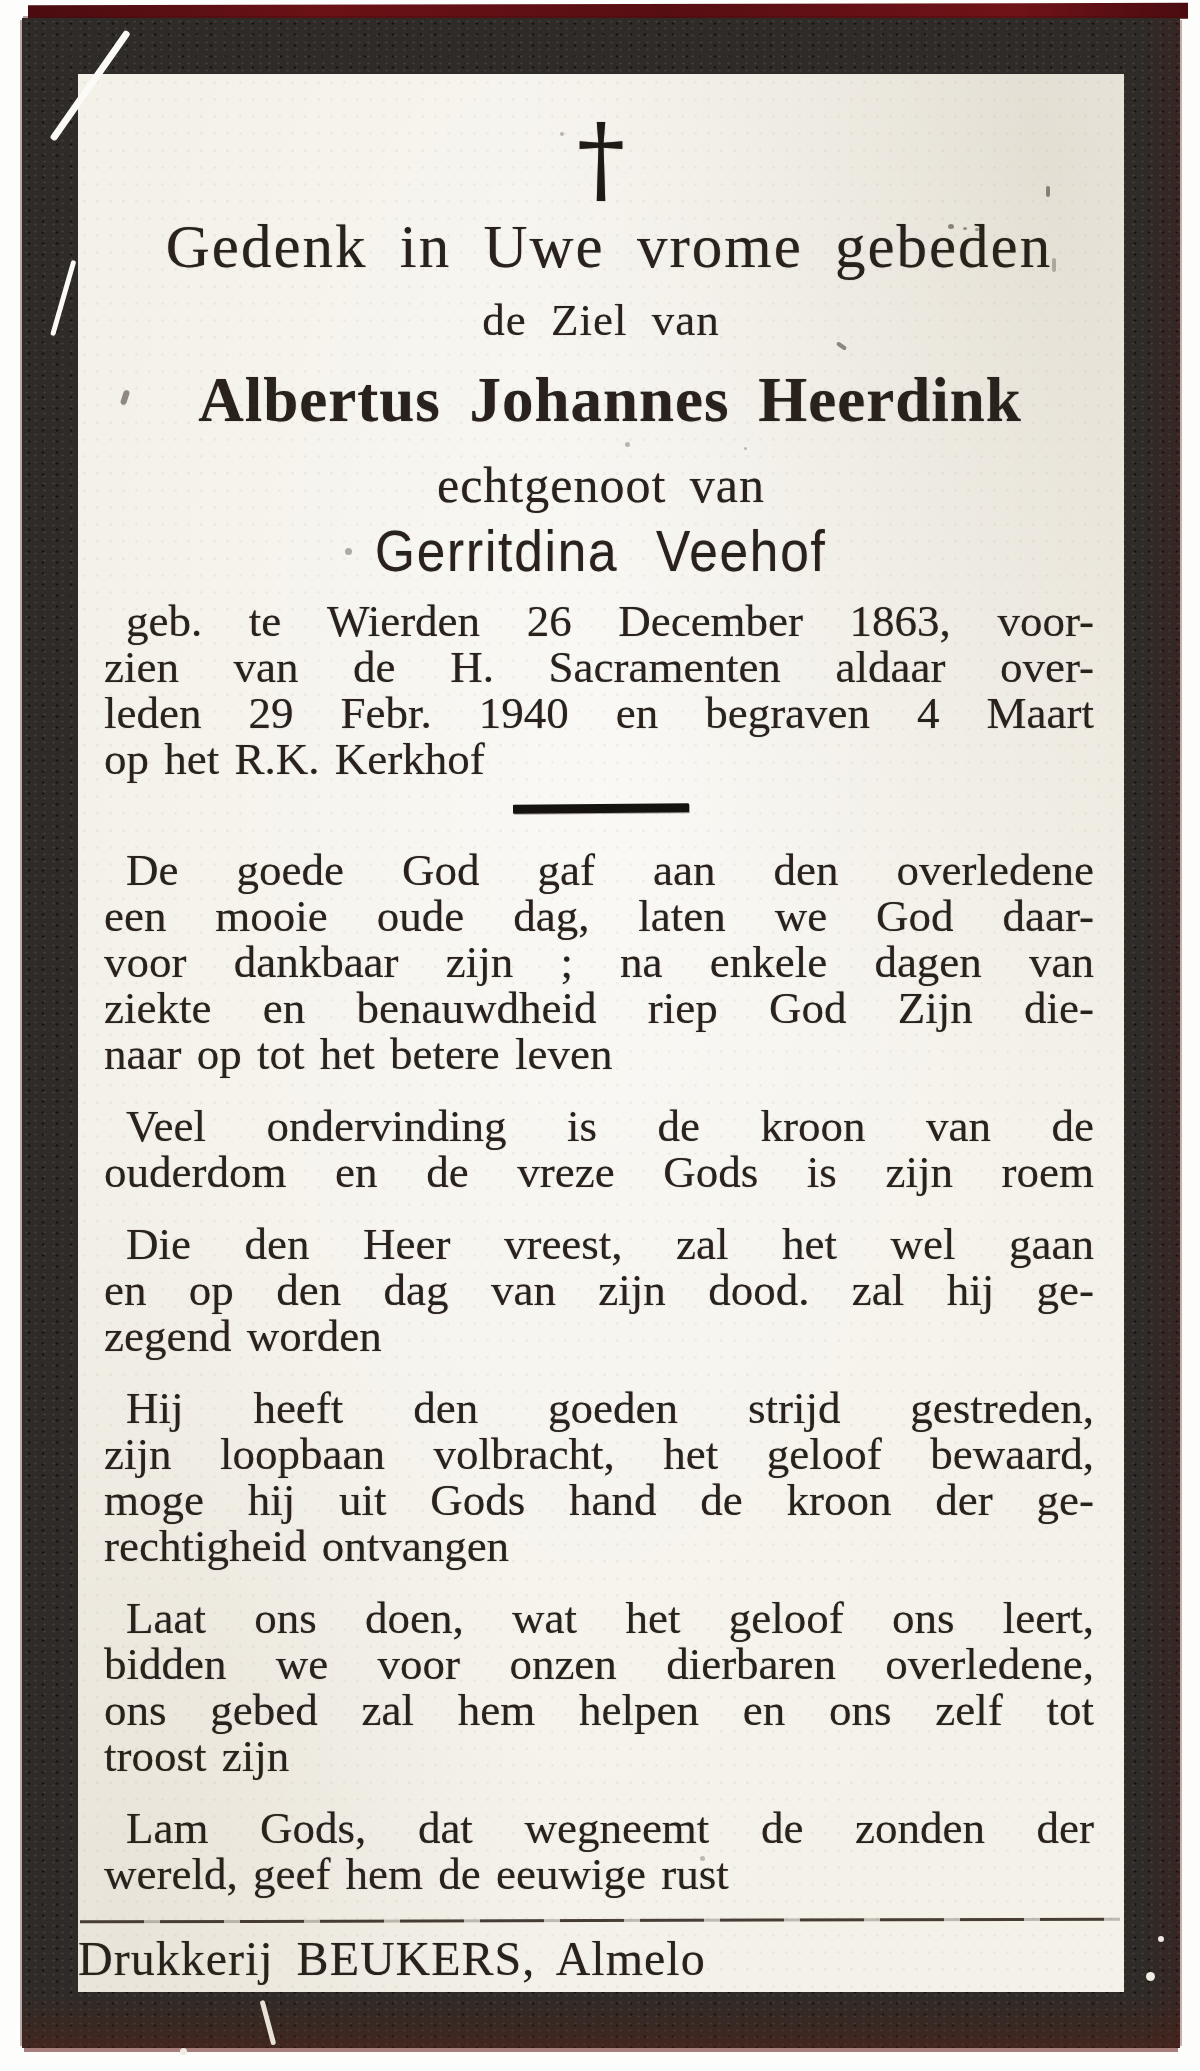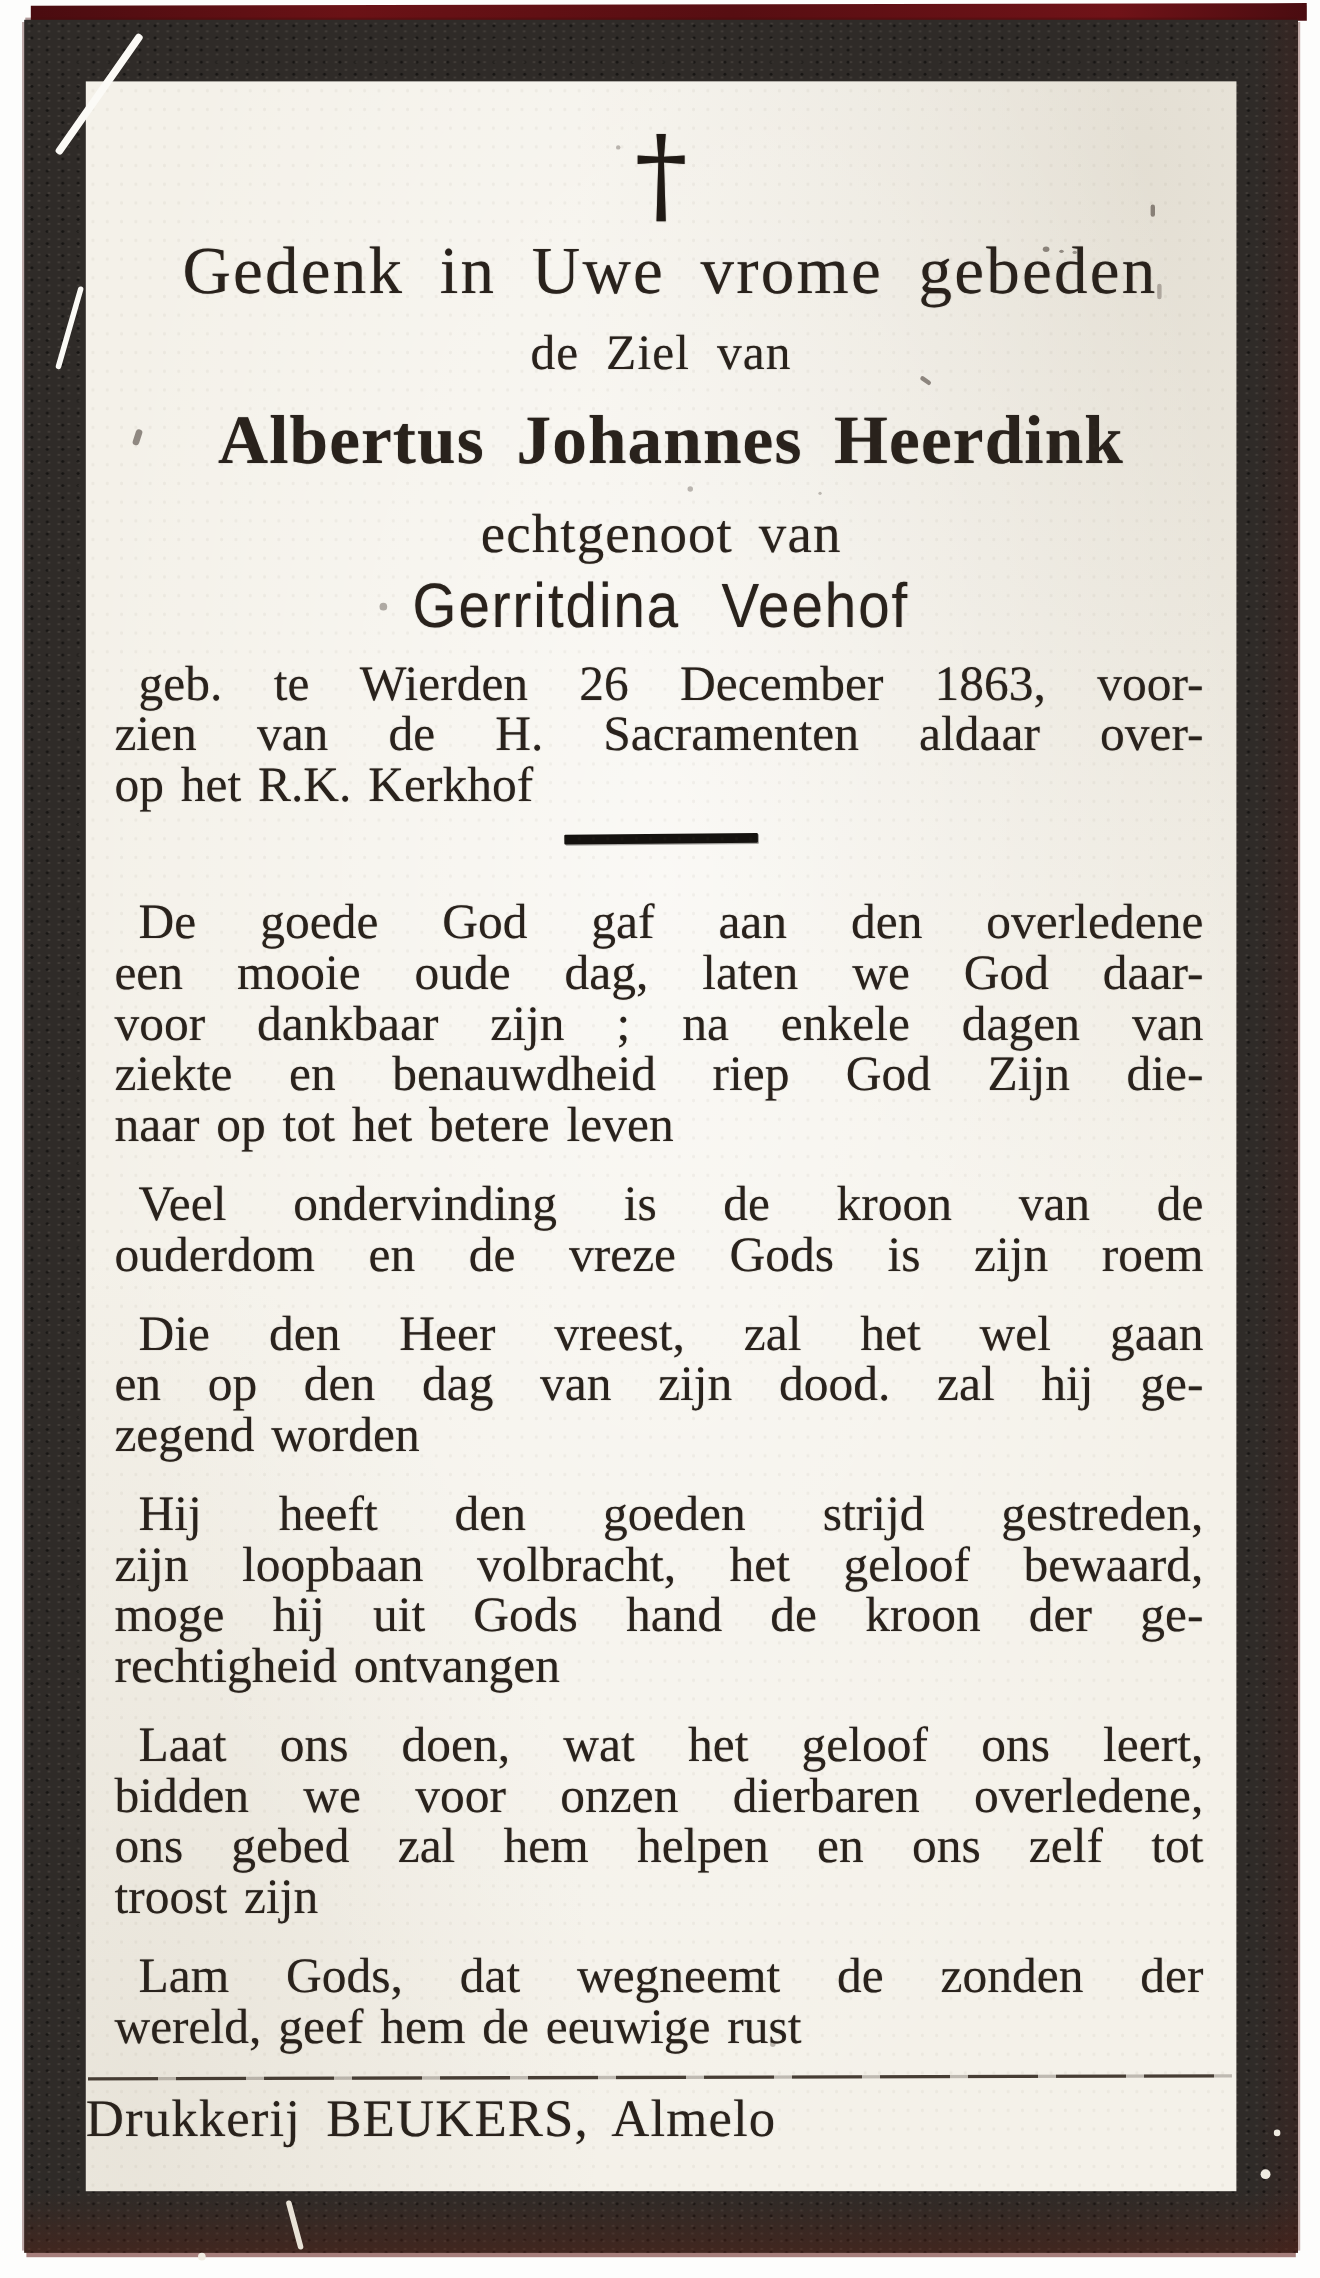--- a/index.html
+++ b/index.html
@@ -84,21 +84,21 @@
   .j{text-align:justify;text-align-last:justify;}
   .indent{padding-left:22px;}
 
   .divider{
     width:176px;height:9px;margin:22px auto 0;
     background:#15120f;border-radius:1px;transform:rotate(-0.5deg);
     box-shadow:1px 1px 0 rgba(21,18,15,0.35);
   }
 
   .para{margin-top:26px;}
-  .para.first{margin-top:48px;}
+  .para.first{margin-top:34px;}
 
   .footer-rule{
     margin:22px 4px 0 2px;height:3px;
     background:repeating-linear-gradient(90deg,
       rgba(52,42,33,0.9) 0 64px, rgba(52,42,33,0.28) 64px 80px);
     transform:rotate(-0.15deg);
   }
   .printer{margin-top:8px;font-size:48px;line-height:58px;
       letter-spacing:1px;word-spacing:10px;}
 
@@ -144,20 +144,21 @@
 
         <div class="name ink">Albertus Johannes Heerdink</div>
 
         <div class="echt ink">echtgenoot van</div>
 
         <div class="spouse ink"><span class="squeeze">Gerritdina Veehof</span></div>
 
         <div class="bio textblock">
           <div class="line j indent ink">geb. te Wierden 26 December 1863, voor-</div>
           <div class="line j ink">zien van de H. Sacramenten aldaar over-</div>
+          <div class="line j ink">leden 29 Febr. 1940 en begraven 4 Maart</div>
           <div class="line ink">op het R.K. Kerkhof</div>
         </div>
 
         <div class="divider"></div>
 
         <div class="para first textblock">
           <div class="line j indent ink">De goede God gaf aan den overledene</div>
           <div class="line j ink">een mooie oude dag, laten we God daar-</div>
           <div class="line j ink">voor dankbaar zijn ; na enkele dagen van</div>
           <div class="line j ink">ziekte en benauwdheid riep God Zijn die-</div>

